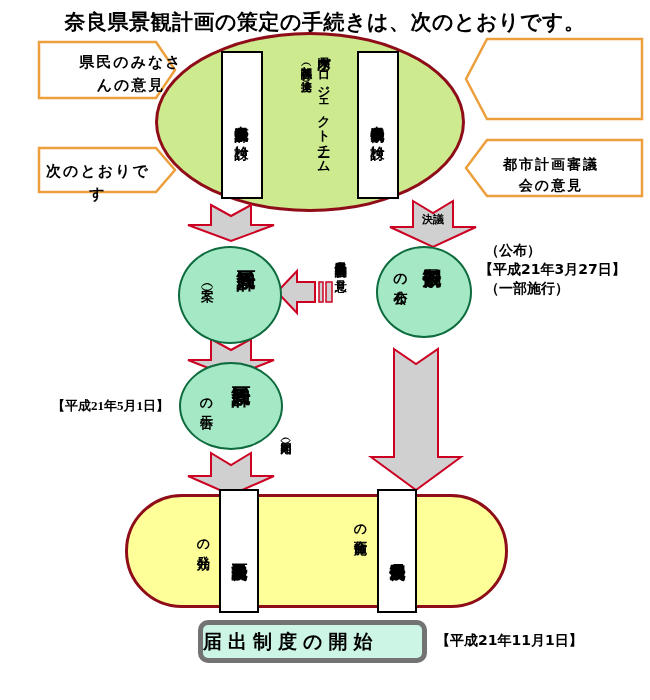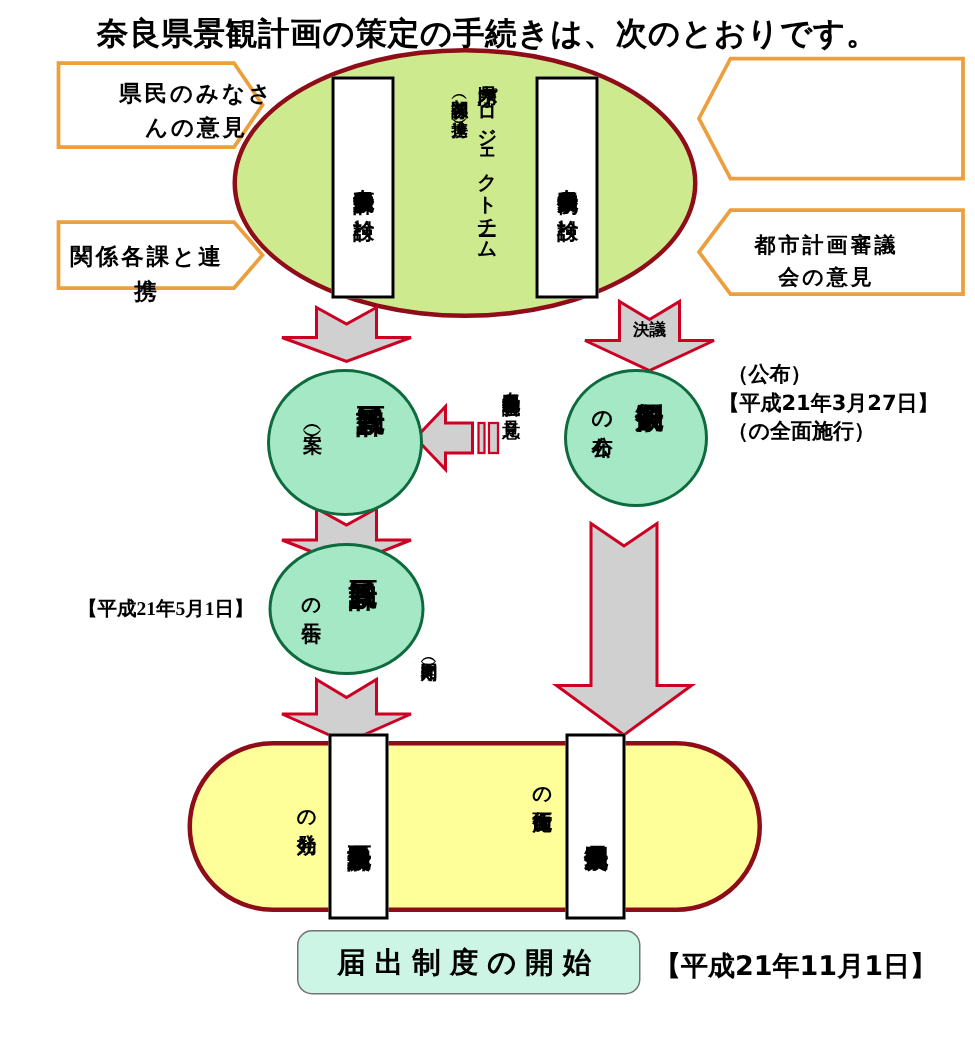--- a/index.html
+++ b/index.html
@@ -43,22 +43,22 @@
   .dates .paren { padding-left:6px; }
 
   .stadium {
     left:125px; top:494px; width:383px; height:114px; border-radius:57px;
     background:#ffff99; border:3px solid #8e0d18;
   }
   .vb-final { width:40px; height:124px; font-size:16px; }
 
   .notify {
     left:198px; top:620px; width:229px; height:43px;
-    background:#ccf5e6; border:1px solid #737373; border-radius:10px;
-    display:flex; align-items:center; justify-content:center;
+    background:#ccf5e6; border:5px solid #737373; border-radius:10px;
+    display:flex; align-items:center; 
     font-size:19px; letter-spacing:6px;
   }
   .smalldate { font-size:13px; }
 </style>
 </head>
 <body>
 
 <div class="stage">
 
   <div class="abs title">奈良県景観計画の策定の手続きは、次のとおりです。</div>
@@ -66,21 +66,21 @@
   <div class="abs ellipse"></div>
 
   <svg class="abs" style="left:38px; top:41px;" width="140" height="58">
     <polygon points="1,1 118,1 137,29 118,57 1,57" fill="#ffffff" stroke="#ec9f3c" stroke-width="2.5"></polygon>
   </svg>
   <div class="abs co-text" style="left:43px; top:51px; width:110px; font-size:15px; letter-spacing:2px;margin-left:33px;">県民のみなさんの意見</div>
 
   <svg class="abs" style="left:38px; top:147px;" width="140" height="46">
     <polygon points="1,1 118,1 137,23 118,45 1,45" fill="#ffffff" stroke="#ec9f3c" stroke-width="2.5"></polygon>
   </svg>
-  <div class="abs co-text" style="left:43px; top:160px; width:110px; font-size:15px; letter-spacing:2px;">関係各課と連携</div>
+  <div class="abs co-text" style="left:43px; top:160px; width:110px; font-size:15px; letter-spacing:2px;">次のとおりです</div>
 
   <svg class="abs" style="left:464px; top:38px;" width="180" height="82">
     <polygon points="178,1 23,1 2,41 23,81 178,81" fill="#ffffff" stroke="#ec9f3c" stroke-width="2.5"></polygon>
   </svg>
 
   <svg class="abs" style="left:464px; top:139px;" width="180" height="58">
     <polygon points="178,1 23,1 2,29 23,57 178,57" fill="#ffffff" stroke="#ec9f3c" stroke-width="2.5"></polygon>
   </svg>
   <div class="abs co-text" style="left:499px; top:154px; width:104px; font-size:14px; letter-spacing:2px;">都市計画審議会の意見</div>
 
@@ -133,32 +133,32 @@
   </div>
 
   <div class="abs circle" style="left:179px; top:362px; width:104px; height:88px;">
     <span class="vcol" style="left:48px; top:8px; font-size:19px;">景観計画</span>
     <span class="vcol" style="left:16px; top:26px; font-size:13px;">の告示</span>
   </div>
 
   <div class="abs dates">
     <div class="paren">（公布）</div>
     <div>【平成21年3月27日】</div>
-    <div class="paren">（の全面施行）</div>
+    <div class="paren">（一部施行）</div>
   </div>
   <div class="abs smalldate" style="left:52px; top:397px;font-family:Liberation Serif, serif;">【平成21年5月1日】</div>
 
   <div class="abs stadium"></div>
   <div class="abs vbox vb-final" style="left:219px; top:489px;">
     <span class="vtext">奈良県景観計画</span>
   </div>
   <div class="abs vtext" style="left:194px; top:531px; height:50px; font-size:13px;">の発効</div>
   <div class="abs vbox vb-final" style="left:377px; top:489px;">
     <span class="vtext">奈良県景観条例</span>
   </div>
   <div class="abs vtext" style="left:351px; top:516px; height:75px; font-size:13px;">の全面施行</div>
 
   <div class="abs notify">
     <span>届出制度の開始</span>
   </div>
-  <div class="abs" style="left:436px; top:632px; font-size:18px;">【平成21年11月1日】</div>
+  <div class="abs" style="left:436px; top:632px; font-size:14px;">【平成21年11月1日】</div>
 
 </div>
 
 </body></html>

